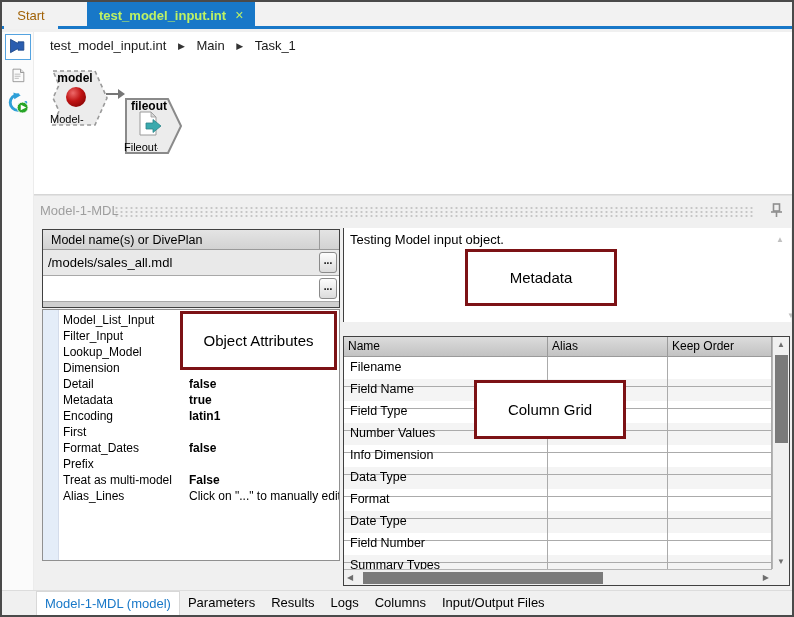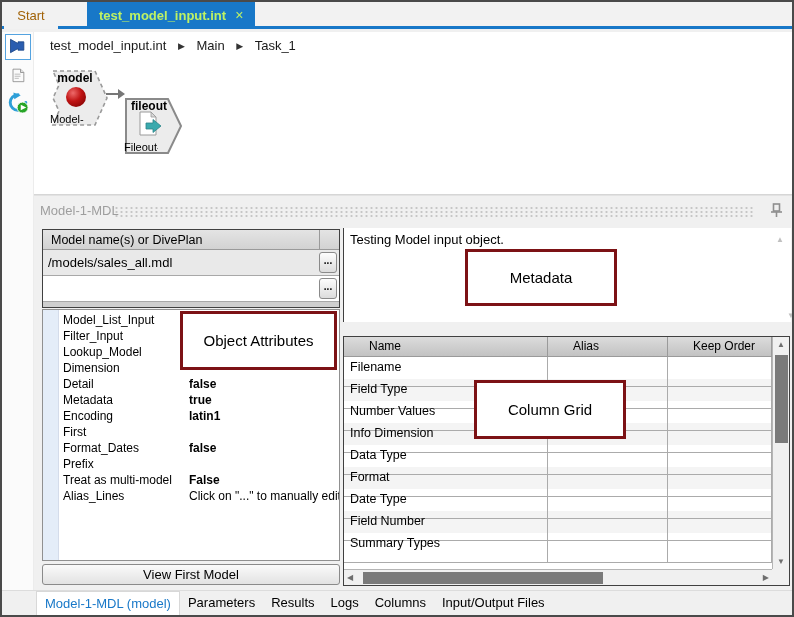--- a/index.html
+++ b/index.html
@@ -55,21 +55,21 @@
   .view-btn { left:40px; top:562px; width:298px; height:21px; background:linear-gradient(#fafafa,#e2e2e2); border:1px solid #8a8a8a; border-radius:3px; text-align:center; line-height:19px; font-size:13px; }
   
   .comments { left:341px; top:226px; width:448px; height:94px; background:#fff; border-left:1px solid #404040; }
   .comments-text { left:6px; top:4px; font-size:13px; }
   .v-mini-scroll { right:1px; top:2px; bottom:2px; width:14px; }
   .mini-arrow { width:14px; text-align:center; font-size:8px; color:#c0c0c0; }
   .mini-arrow.down { position:absolute; bottom:0; }
   
   .col-grid { left:341px; top:334px; width:447px; height:250px; border:1px solid #404040; background:#fff; }
   .cg-header { left:0; top:0; width:428px; height:20px; display:flex; }
-  .cg-hcell { height:20px; background:linear-gradient(#dcdcdc,#c2c2c2); border-right:1px solid #9a9a9a; border-bottom:1px solid #9a9a9a; font-size:12px; line-height:19px; padding-left:25px; }
+  .cg-hcell { height:20px; background:linear-gradient(#dcdcdc,#c2c2c2); border-right:1px solid #9a9a9a; border-bottom:1px solid #9a9a9a; font-size:12px; line-height:19px; padding-left:4px; }
   .cg-rows { left:0; top:20px; width:428px; height:212px; overflow:hidden; }
   .cg-row { display:flex; height:22px; }
   .cg-row:nth-child(even) { background:#f4f4f4; }
   .cg-cell { height:30px; border-right:1px solid #ababab; border-bottom:1px solid #ababab; font-size:12.5px; line-height:21px; padding-left:6px; white-space:nowrap; overflow:hidden; }
   .w-name { width:204px; } .w-alias { width:120px; } .w-keep { width:104px; }
   .vscroll { right:0; top:0; width:17px; height:232px; background:#f0f0f0; border-left:1px solid #b5b5b5; }
   .vthumb { left:2px; top:18px; width:13px; height:88px; background:#7a7a7a; }
   .hscroll { left:0; top:232px; width:428px; height:16px; background:#f0f0f0; border-top:1px solid #b5b5b5; }
   .hthumb { left:19px; top:2px; width:240px; height:12px; background:#7a7a7a; }
   .sb-arrow { position:absolute; font-size:8px; color:#6e6e6e; }
@@ -241,39 +241,43 @@
     <div class="abs attr-row" style="top:162px;">
       <span class="abs attr-label">Treat as multi-model</span>
       <span class="abs attr-value bold">False</span>
     </div>
     <div class="abs attr-row" style="top:178px;">
       <span class="abs attr-label">Alias_Lines</span>
       <span class="abs attr-value">Click on "..." to manually edit the</span>
     </div>
   </div>
 
-  <div class="abs view-btn">View First Model</div>
 
   <div class="abs comments">
     <span class="abs comments-text">Testing Model input object.</span>
     <div class="abs v-mini-scroll">
       <span class="mini-arrow">▲</span>
       <span class="mini-arrow down">▼</span>
     </div>
   </div>
 
   <div class="abs col-grid">
     <div class="abs cg-header">
       <div class="cg-hcell w-name">Name</div>
       <div class="cg-hcell w-alias">Alias</div>
       <div class="cg-hcell w-keep">Keep Order</div>
     </div>
     <div class="abs cg-rows">
       <div class="cg-row">
           <div class="cg-cell w-name">Filename</div>
+          <div class="cg-cell w-alias"></div>
+          <div class="cg-cell w-keep"></div>
+        </div>
+      <div class="cg-row">
+          <div class="cg-cell w-name">Field Name</div>
           <div class="cg-cell w-alias"></div>
           <div class="cg-cell w-keep"></div>
         </div>
       <div class="cg-row">
           <div class="cg-cell w-name">Field Type</div>
           <div class="cg-cell w-alias"></div>
           <div class="cg-cell w-keep"></div>
         </div>
       <div class="cg-row">
           <div class="cg-cell w-name">Number Values</div>

